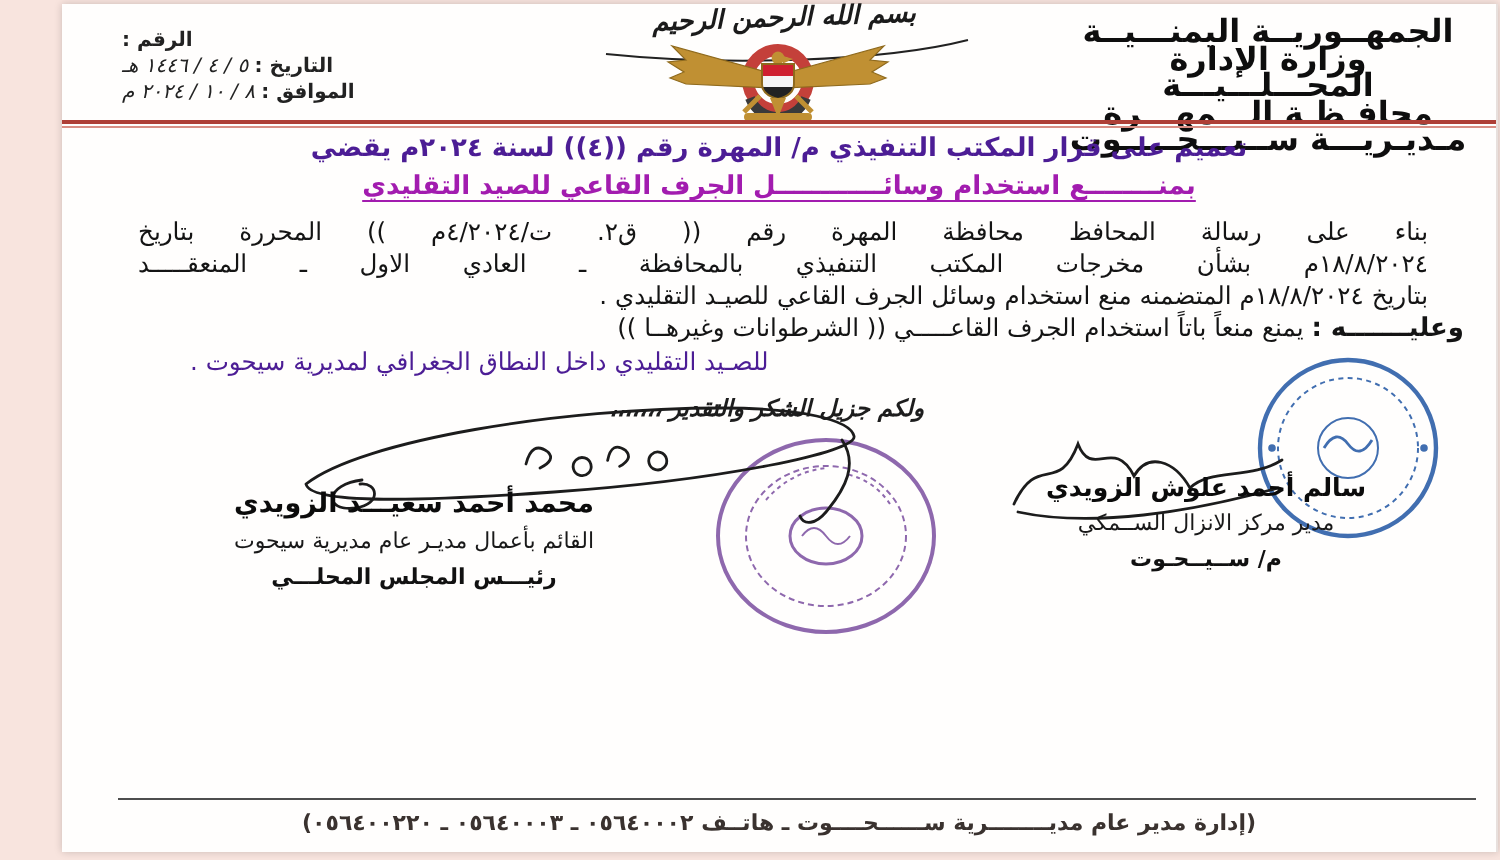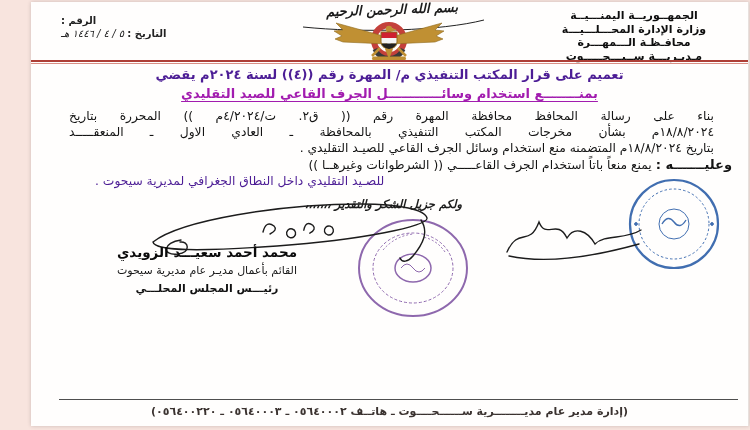--- a/index.html
+++ b/index.html
@@ -3,21 +3,21 @@
 <meta charset="utf-8">
 <style>
   html,body{margin:0;padding:0}
   .canvas{position:relative;width:750px;height:430px;background:#f8e4de;overflow:hidden;
           font-family:"DejaVu Sans",sans-serif;color:#151515}
   .paper{position:absolute;left:31px;top:2px;width:717px;height:424px;background:#fffefd;
          direction:rtl;box-shadow:0 0 4px rgba(0,0,0,.18);border-right:1px solid #e8e0dd}
   .abs{position:absolute}
   
   .agency{top:7px;right:14px;width:200px;text-align:center;font-weight:bold;
-          font-size:11px;line-height:13.5px;color:#0e0e0e}
+          font-size:16px;line-height:13.5px;color:#0e0e0e}
   .meta{top:12px;left:30px;width:130px;font-size:10px;line-height:13px;text-align:left;color:#222}
   .meta .row{white-space:nowrap}
   .meta .lbl{font-weight:bold}
   .meta .val{font-style:italic}
   .bismillah{top:0;right:266px;width:180px;text-align:center;font-size:13px;
              font-weight:bold;font-style:italic;transform:rotate(-2deg);color:#1b1b1b}
   .flourish{top:15px;right:262px;width:185px;height:16px}
   .emblem{top:17px;right:300px;width:118px;height:42px}
   .red-rule{top:58px;left:0;right:0;height:1px;border-top:2px solid #ae3f36;border-bottom:1px solid #d98f85}
   
@@ -86,20 +86,24 @@
 
     <div class="abs meta">
       <div class="row">
         <span class="lbl">الرقم :</span>
         <span class="val"></span>
       </div>
       <div class="row">
         <span class="lbl">التاريخ :</span>
         <span class="val">٥ / ٤ / ١٤٤٦ هـ</span>
       </div>
+      <div class="row">
+        <span class="lbl">الموافق :</span>
+        <span class="val">٨ / ١٠ / ٢٠٢٤ م</span>
+      </div>
     </div>
 
     <div class="abs red-rule"></div>
 
     <div class="abs title1">تعميم على قرار المكتب التنفيذي م/ المهرة رقم ((٤)) لسنة ٢٠٢٤م يقضي</div>
     <div class="abs title2">بمنــــــــع استخدام وسائــــــــــــل الجرف القاعي للصيد التقليدي</div>
 
     <div class="abs bodyl" style="top:106px">بناء على رسالة المحافظ محافظة المهرة رقم (( ق٢. ت/٤/٢٠٢٤م )) المحررة بتاريخ</div>
     <div class="abs bodyl" style="top:122px">١٨/٨/٢٠٢٤م بشأن مخرجات المكتب التنفيذي بالمحافظة ـ العادي الاول ـ المنعقـــــد</div>
     <div class="abs bodyl last" style="top:138px">بتاريخ ١٨/٨/٢٠٢٤م المتضمنه منع استخدام وسائل الجرف القاعي للصيـد التقليدي .</div>
@@ -143,18 +147,23 @@
         <circle cx="88" cy="47" r="1.4" fill="#2d5fa8"></circle>
       </g>
     </svg>
 
     <div class="abs sigL">
       <div class="sig-name">محمد أحمد سعيـــد الزويدي</div>
       <div class="sig-role">القائم بأعمال مديـر عام مديرية سيحوت</div>
       <div class="sig-role2">رئيـــس المجلس المحلـــي</div>
     </div>
 
+    <div class="abs sigR">
+      <div class="sig-name">سالم أحمد علوش الزويدي</div>
+      <div class="sig-role">مدير مركز الانزال الســمكي</div>
+      <div class="sig-role2">م/ ســيــحـوت</div>
+    </div>
 
     <div class="abs f-rule"></div>
     <div class="abs f-text">(إدارة مدير عام مديــــــــرية ســــــحــــوت ـ هاتــف ٠٥٦٤٠٠٠٢ ـ ٠٥٦٤٠٠٠٣ ـ ٠٥٦٤٠٠٢٢٠)</div>
 
   </div>
 </div>
 
 </body></html>

